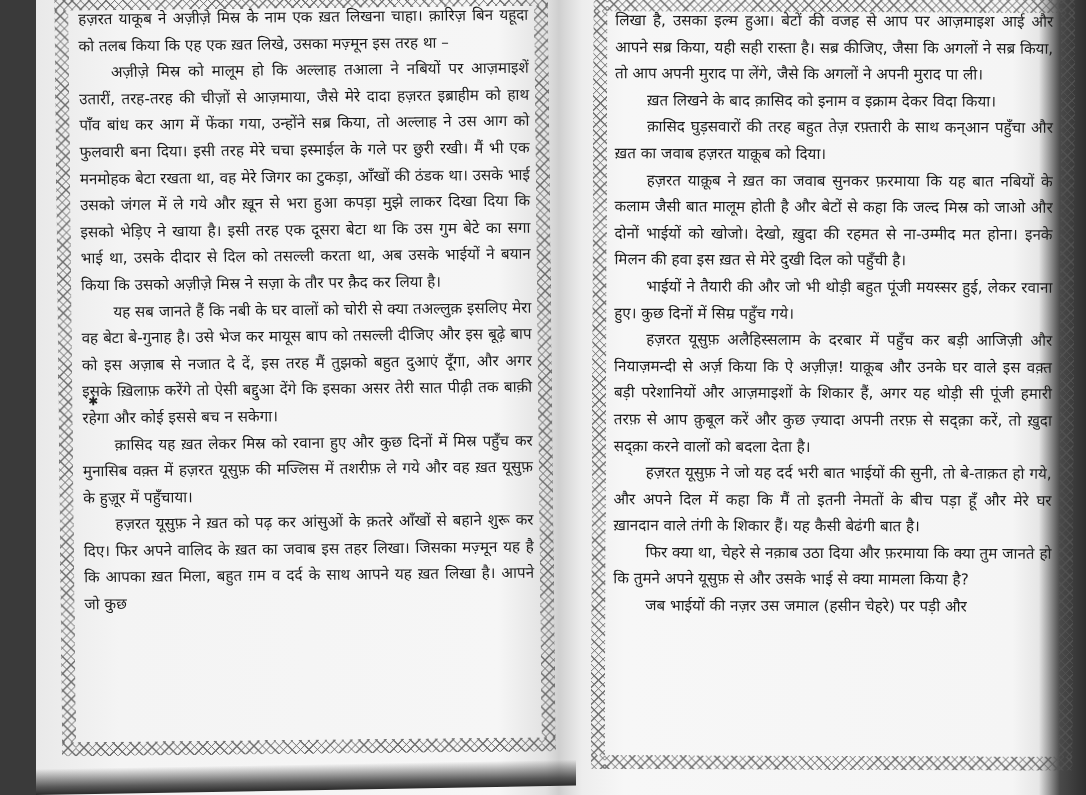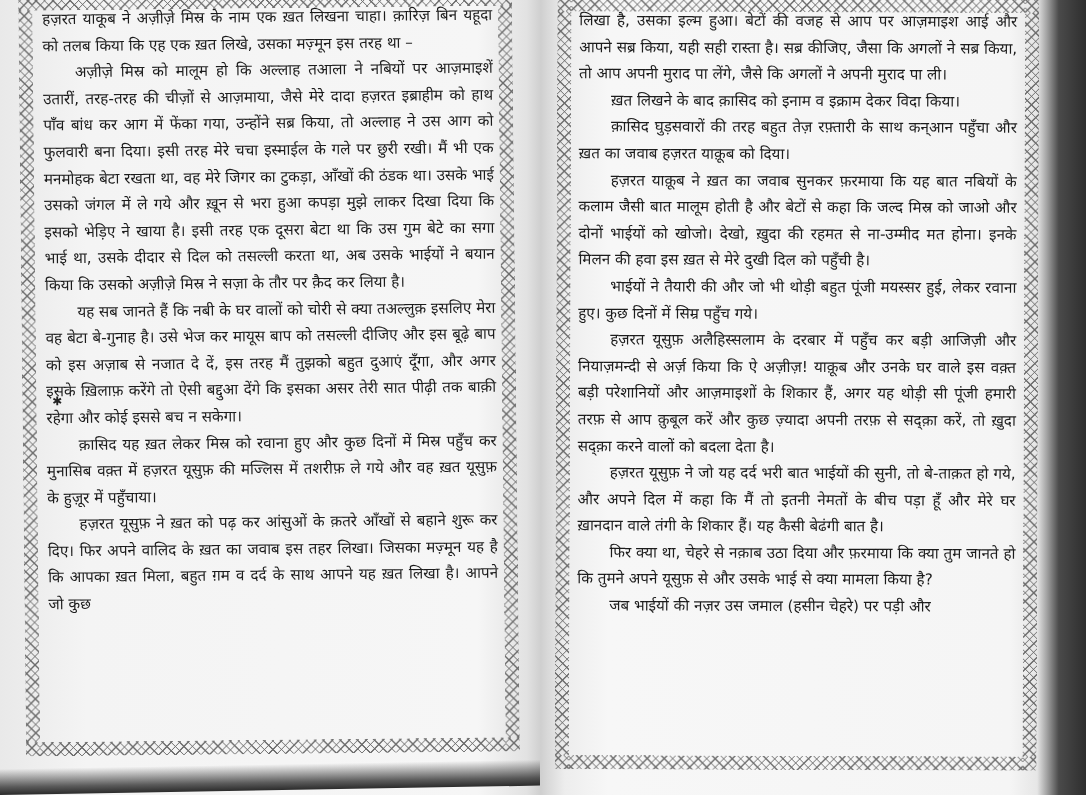--- a/index.html
+++ b/index.html
@@ -5,20 +5,21 @@
   html, body { margin: 0; padding: 0; }
   body {
     width: 1086px; height: 795px; overflow: hidden;
     background: #3a3a3a;
     position: relative;
     font-family: "DejaVu Sans", sans-serif;
   }
   .spread {
     position: absolute; inset: 0;
     background: linear-gradient(to right, #e9e9e9 0%, #f4f4f4 8%, #f6f6f6 44%, #e2e2e2 48.5%, #cfcfcf 49.8%, #d8d8d8 50.4%, #ededed 52%, #f7f7f7 56%, #f5f5f5 93%, #e6e6e6 95.5%, #9a9a9a 96.5%, #4a4a4a 97.5%, #2e2e2e 100%);
+    margin-left: 36px;
   }
   .bottom-shadow {
     position: absolute; left: 0; bottom: 0; width: 540px; height: 26px;
     background: linear-gradient(to bottom, rgba(0,0,0,0) 0%, rgba(40,40,40,0.75) 70%, #2b2b2b 100%);
     transform: skewY(-1deg);
     transform-origin: left bottom;
   }
   .page {
     position: absolute;
     box-sizing: border-box;

